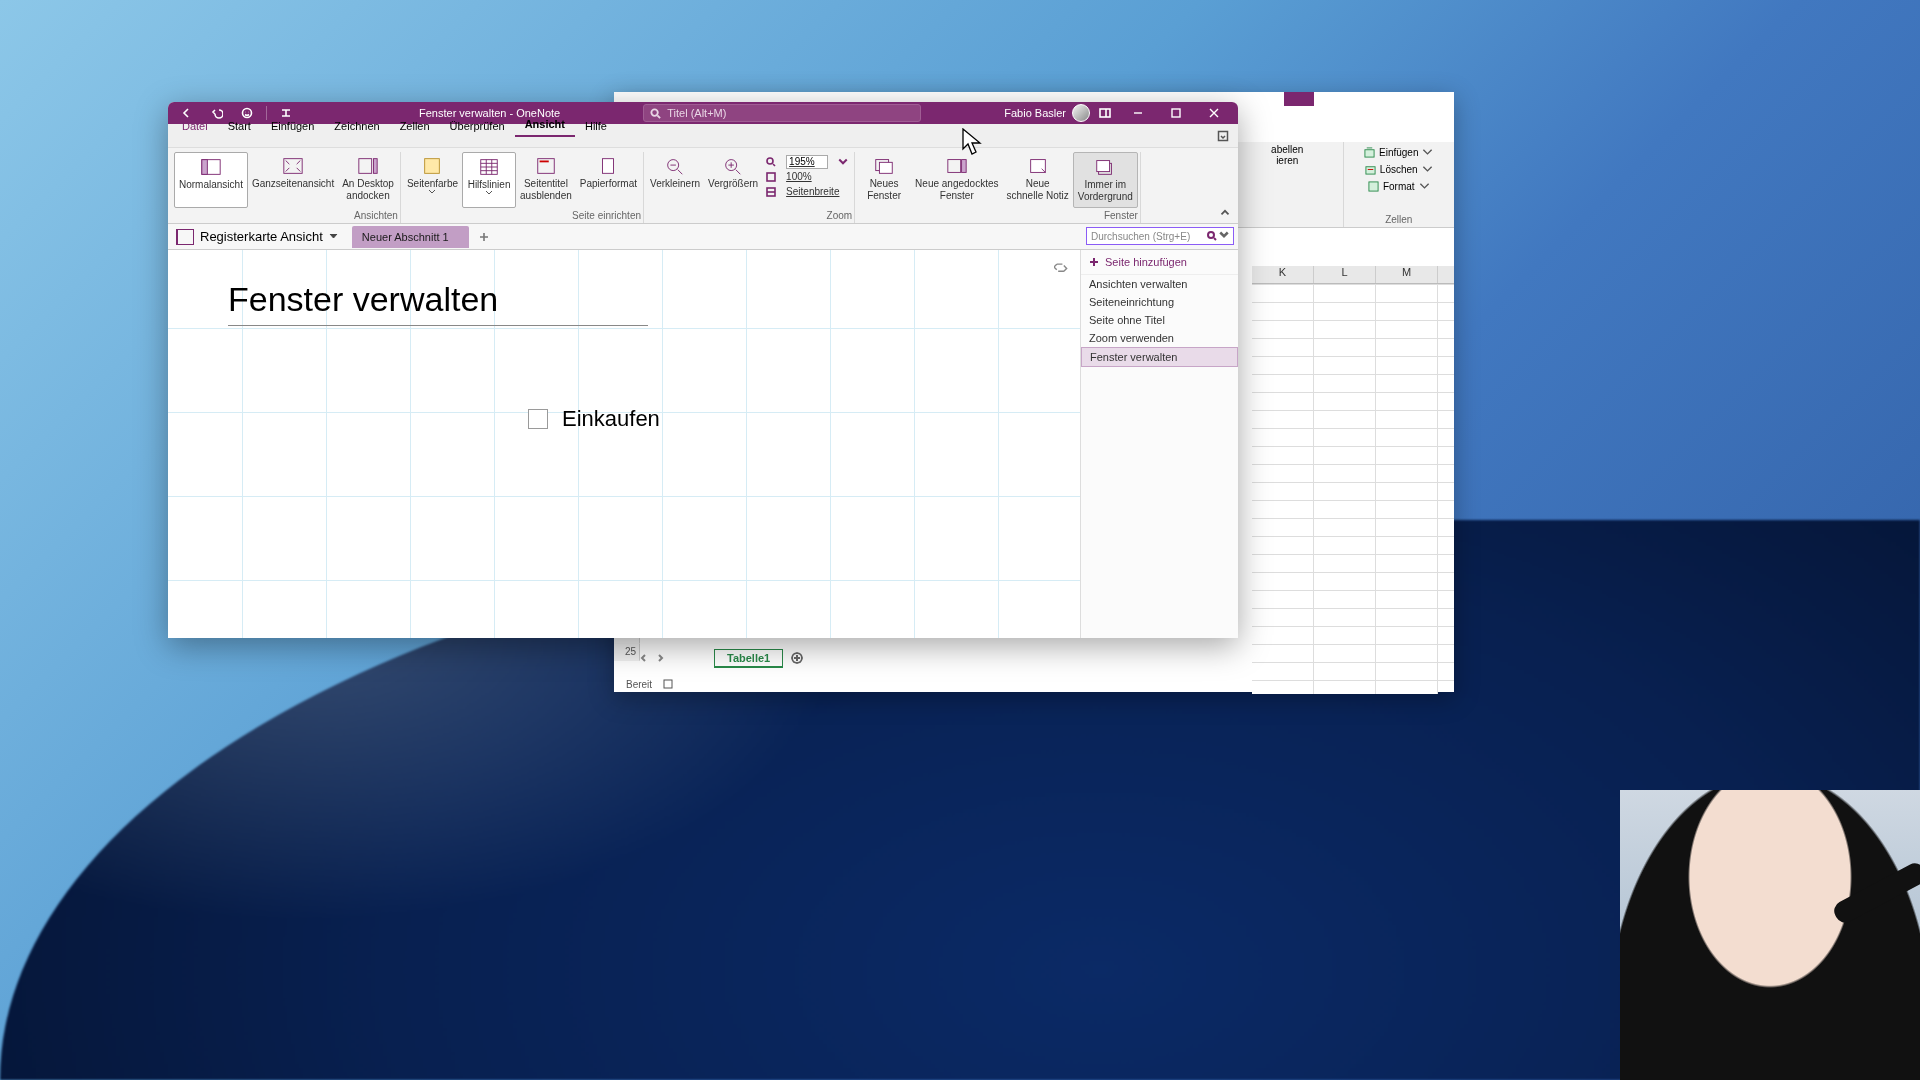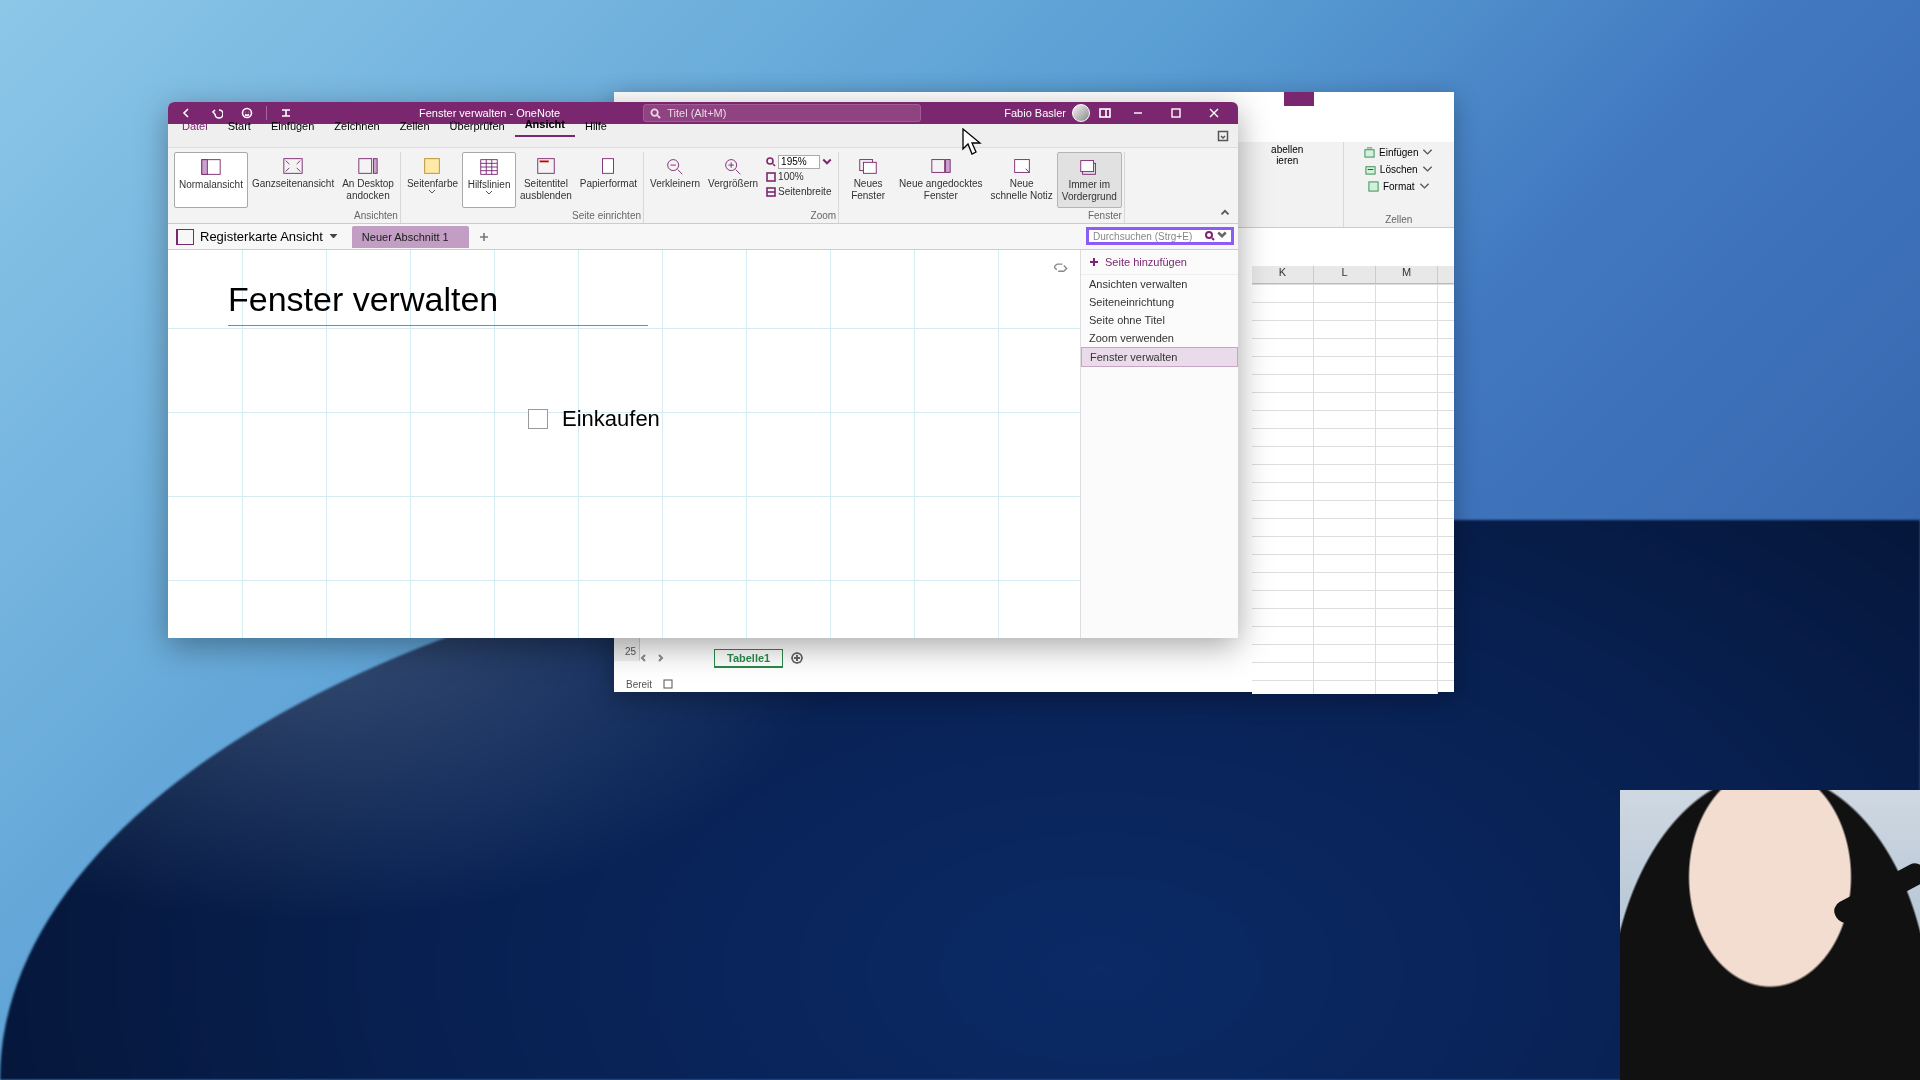--- a/index.html
+++ b/index.html
@@ -89,21 +89,21 @@
 .rbtn.active { background: #fff; border: 1px solid #aaa; }
 .rbtn.hover { background: #e1e1e1; border: 1px solid #b5b5b5; }
 .rbtn .ico {
   width: 28px; height: 24px; display: flex; align-items: center; justify-content: center;
   margin-bottom: 0px;
 }
 .rbtn .ico svg { width: 22px; height: 20px; }
 .rbtn .lbl { font-size: 10px; white-space: pre-line; text-align: center; }
 .rgroup-label { text-align: right; font-size: 10px; color: #666; padding: 2px 0; }
 .zoom-inner { display: flex; flex-direction: column; gap: 0; padding: 2px 4px; }
-.zoom-row { display: flex; align-items: center; gap: 2px; font-size: 10px; height: 15px; }
+.zoom-row { display: flex; align-items: center; gap: 10px; font-size: 10px; height: 15px; text-decoration: underline; }
 .zoom-row svg { width: 10px; height: 10px; stroke: #7b276f; stroke-width: 1.6; fill: none; }
 .zoom-input {
   width: 42px; height: 14px; border: 1px solid #aaa; background: #fff;
   font-size: 10px; padding: 0 2px;
 }
 .ribbon-chevup {
   position: absolute; right: 6px; width: 14px; height: 14px;
 }
 
 
@@ -123,21 +123,21 @@
   background: #c29ec5; color: #1a1a1a; font-size: 11px;
   padding: 5px 20px 5px 10px; margin-left: 14px; border-radius: 2px 2px 0 0;
 }
 .add-section {
   width: 22px; height: 22px; border: 1px solid transparent;
   display: flex; align-items: center; justify-content: center; margin-left: 4px;
 }
 .add-section svg { width: 10px; height: 10px; stroke: #777; stroke-width: 1.6; }
 .nb-search {
   position: absolute; right: 4px; top: 3px; width: 148px; height: 18px;
-  border: 3px solid #8b5cf6; background: #fff; display: flex; align-items: center;
+  border: 1px solid #8b5cf6; background: #fff; display: flex; align-items: center;
   padding: 0 4px; font-size: 10px; color: #888; gap: 2px;
 }
 .nb-search .sep { flex: 1; }
 .nb-search svg { width: 10px; height: 10px; stroke: #7b276f; stroke-width: 2; fill: none; }
 .nb-search .drop svg { stroke: #666; }
 
 
 .on-content { display: flex; height: 388px; }
 .page-canvas {
   flex: 1; background: #fff; position: relative; overflow: hidden;

